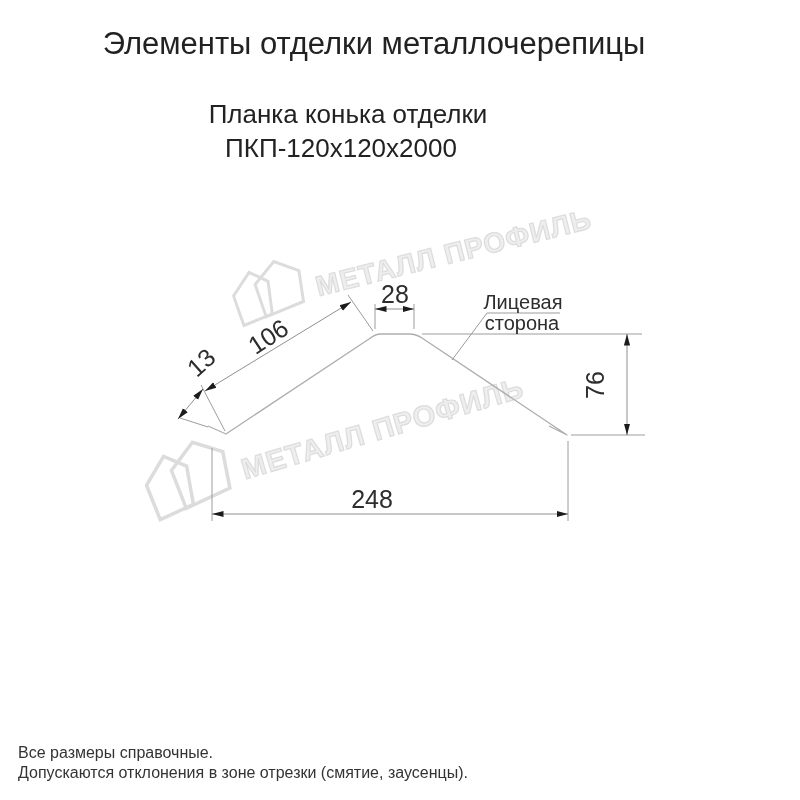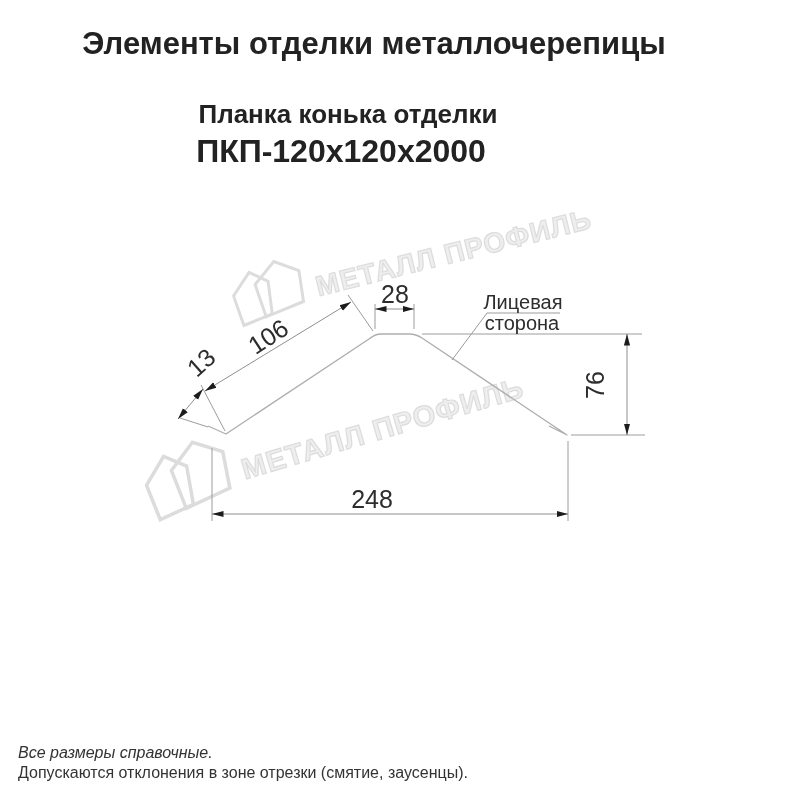--- a/index.html
+++ b/index.html
@@ -1,22 +1,22 @@
 <!DOCTYPE html>
 <html><head>
 <meta charset="utf-8">
 <style>
   html,body{margin:0;padding:0;background:#ffffff;}
   body{width:800px;height:800px;position:relative;overflow:hidden;
        font-family:"Liberation Sans",sans-serif;}
   .abs{position:absolute;}
-  .hdr{left:0;text-align:center;color:#222;white-space:nowrap;font-weight:bold;}
+  .hdr{left:0;text-align:center;color:#222;white-space:nowrap;}
   #title{top:26px;width:748px;font-size:31px;}
   #subtitle{top:99px;width:696px;font-size:26px;}
-  #model{top:133px;width:682px;font-size:32px;}
+  #model{top:133px;width:682px;font-size:26px;}
 
   
   .wm{position:absolute;display:flex;align-items:center;gap:10px;
       transform-origin:left center;pointer-events:none;}
   .wm-text{font-weight:bold;font-size:28px;letter-spacing:1px;
       color:#eeeeee;-webkit-text-stroke:1.2px #dcdcdc;
       white-space:nowrap;margin-top:16px;}
   .wm-logo{flex:0 0 auto;}
   .wm-logo path{fill:none;stroke:#dcdcdc;stroke-width:4;}
   #wm1{left:233px;top:268px;transform:rotate(-14deg);}
@@ -27,21 +27,21 @@
   #drawing{left:0;top:0;}
   .profile{stroke:#aeaeae;stroke-width:1.3;fill:none;stroke-linejoin:round;}
   .ext{stroke:#9c9c9c;stroke-width:1;fill:none;}
   .dim{stroke:#8f8f8f;stroke-width:1;fill:none;
        marker-start:url(#arr);marker-end:url(#arr);}
   .dimtxt{fill:#2d2d2d;font-family:"Liberation Sans",sans-serif;
           font-size:25px;}
   .lbl{fill:#2d2d2d;font-family:"Liberation Sans",sans-serif;font-size:20px;}
 
   .foot{left:18px;font-size:16px;color:#333;white-space:nowrap;}
-  #foot1{top:744px;font-style:italic;}
+  #foot1{top:744px;}
   #foot2{top:764px;}
 </style>
 </head>
 <body>
 
 <div class="abs hdr" id="title">Элементы отделки металлочерепицы</div>
 <div class="abs hdr" id="subtitle">Планка конька отделки</div>
 <div class="abs hdr" id="model">ПКП-120х120х2000</div>
 
 <div class="wm" id="wm1">

